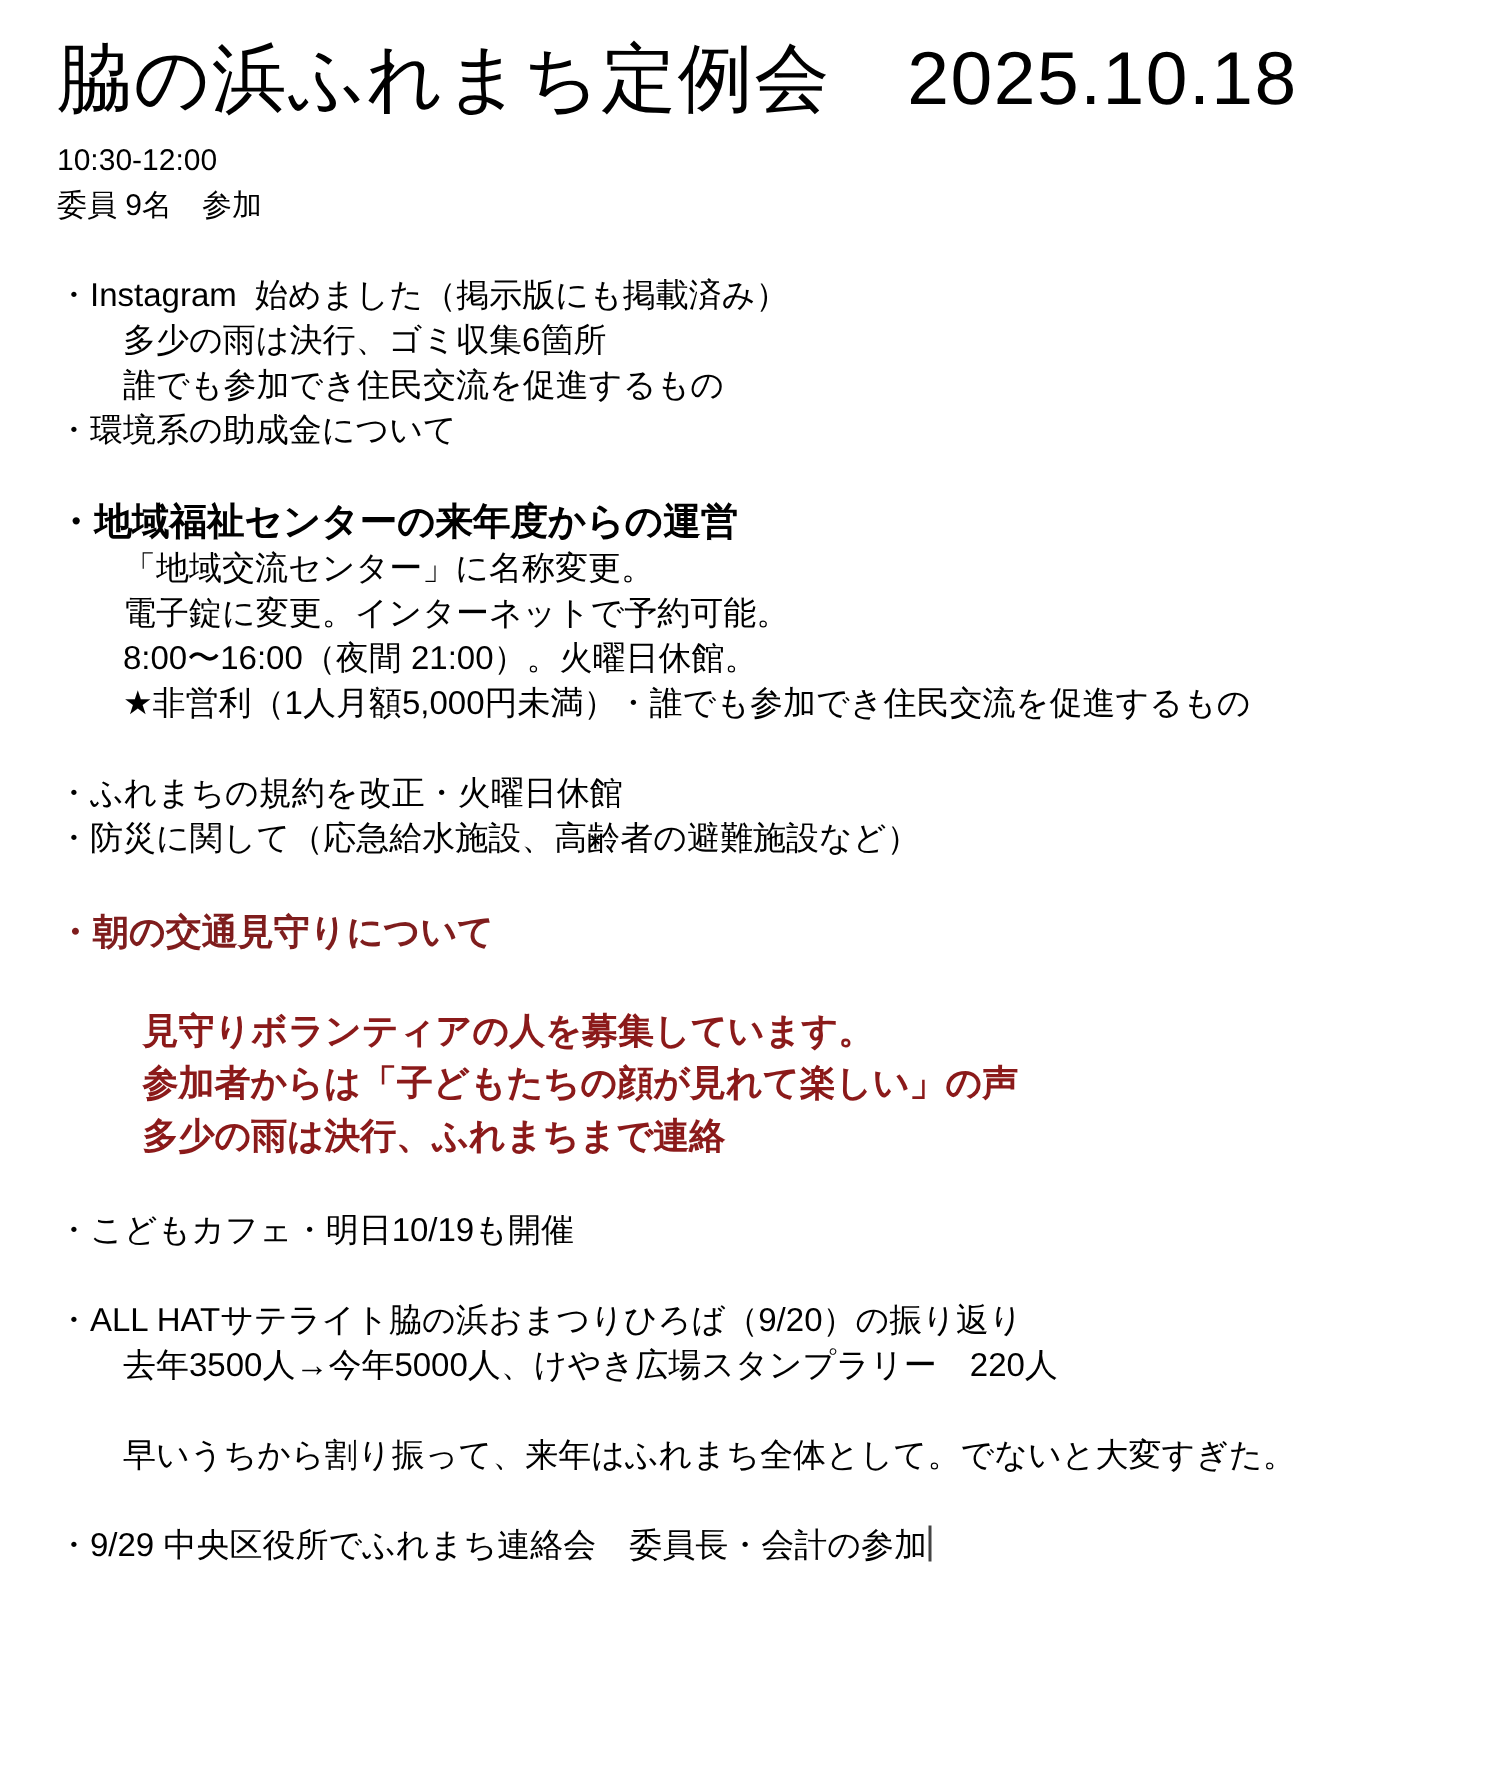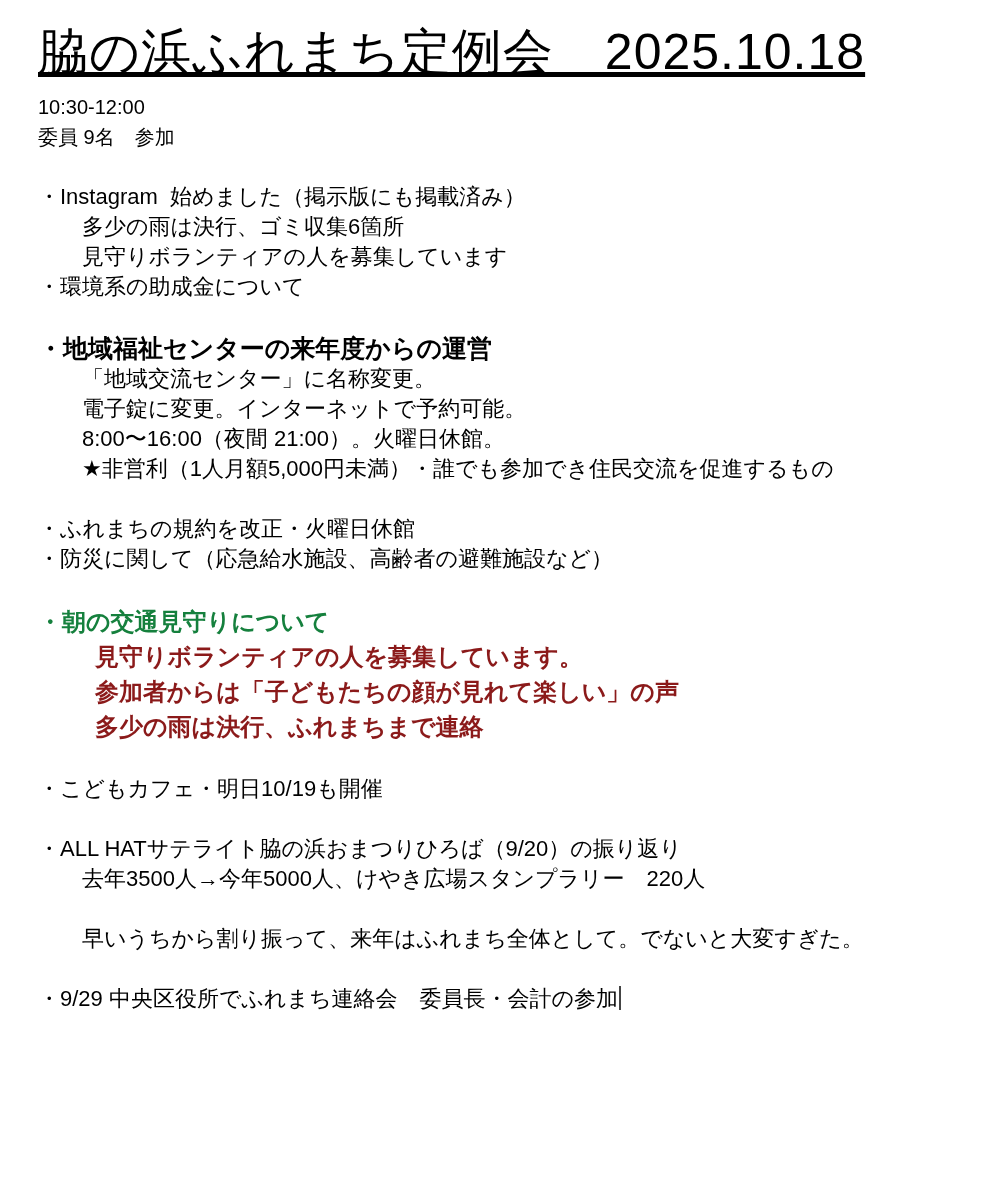--- a/index.html
+++ b/index.html
@@ -18,21 +18,20 @@
     box-sizing: border-box;
     padding: 22px 30px 0 38px;
   }
   .doc-title {
     font-size: 50px;
     line-height: 60px;
     font-weight: 500;
     letter-spacing: 1px;
     white-space: pre;
     margin: 0 0 10px 0;
-    text-decoration: underline;
   }
   .line {
     font-size: 22px;
     line-height: 30px;
     white-space: pre;
   }
   .meta {
     font-size: 20px;
     line-height: 30px;
   }
@@ -67,34 +66,34 @@
 <body>
 
 <div class="page">
   <h1 class="doc-title">脇の浜ふれまち定例会　2025.10.18</h1>
   <div id="lines">
       <div class="line meta">10:30-12:00</div>
       <div class="line meta">委員 9名　参加</div>
       <div class="spacer"></div>
       <div class="line body">・Instagram  始めました（掲示版にも掲載済み）</div>
       <div class="line indent">多少の雨は決行、ゴミ収集6箇所</div>
-      <div class="line indent">見守りボランティアの人を募集しています</div>
+      <div class="line indent">誰でも参加でき住民交流を促進するもの</div>
       <div class="line body">・環境系の助成金について</div>
       <div class="spacer"></div>
       <div class="line heading">・地域福祉センターの来年度からの運営</div>
       <div class="line indent">「地域交流センター」に名称変更。</div>
       <div class="line indent">電子錠に変更。インターネットで予約可能。</div>
       <div class="line indent">8:00〜16:00（夜間 21:00）。火曜日休館。</div>
       <div class="line indent">★非営利（1人月額5,000円未満）・誰でも参加でき住民交流を促進するもの</div>
       <div class="spacer"></div>
       <div class="line body">・ふれまちの規約を改正・火曜日休館</div>
       <div class="line body">・防災に関して（応急給水施設、高齢者の避難施設など）</div>
       <div class="spacer"></div>
-      <div class="line red-heading" style="color: #15803d;">・朝の交通見守りについて</div>
-      <div class="line red-indent" style="color: rgb(139, 26, 26);">見守りボランティアの人を募集しています。</div>
+      <div class="line red-heading" style="color: #7f1d1d;">・朝の交通見守りについて</div>
+      <div class="line red-indent" style="color: rgb(139, 26, 26); margin-top: 31px;">見守りボランティアの人を募集しています。</div>
       <div class="line red-indent" style="color: rgb(139, 26, 26);">参加者からは「子どもたちの顔が見れて楽しい」の声</div>
       <div class="line red-indent" style="color: rgb(139, 26, 26);">多少の雨は決行、ふれまちまで連絡</div>
       <div class="spacer"></div>
       <div class="line body">・こどもカフェ・明日10/19も開催</div>
       <div class="spacer"></div>
       <div class="line body">・ALL HATサテライト脇の浜おまつりひろば（9/20）の振り返り</div>
       <div class="line indent">去年3500人→今年5000人、けやき広場スタンプラリー　220人</div>
       <div class="spacer"></div>
       <div class="line indent">早いうちから割り振って、来年はふれまち全体として。でないと大変すぎた。</div>
       <div class="spacer"></div>

